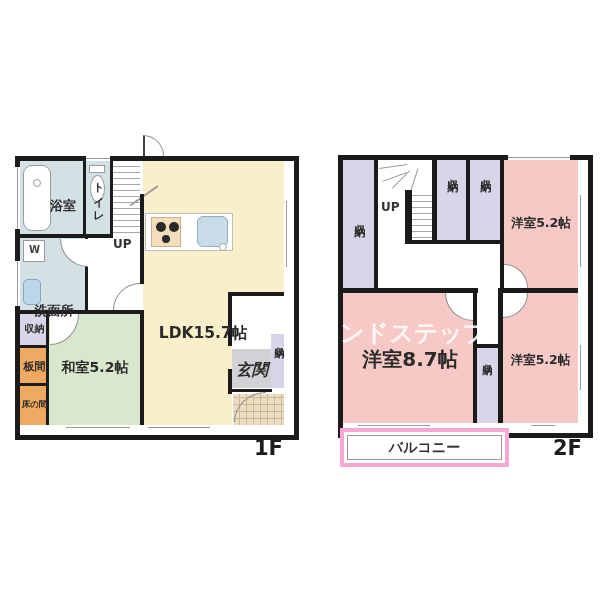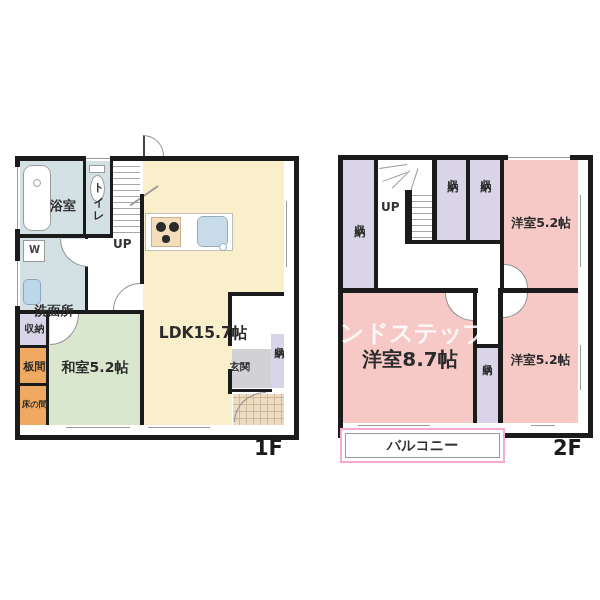--- a/index.html
+++ b/index.html
@@ -13,21 +13,21 @@
   .vlbl{position:absolute;color:#2b2b2b;font-weight:bold;writing-mode:vertical-rl;text-orientation:upright;letter-spacing:2px;}
   .arc{position:absolute;background:#fff;border:0 solid #8f8f8f;box-sizing:border-box;}
   .win{position:absolute;}
   .win-v{background:linear-gradient(to right,#fff 0 1px,#fff 1px 2px,#9a9a9a 2px 3px,#fff 3px 5px);}
   .win-h{background:linear-gradient(to bottom,#fff 0 1px,#fff 1px 2px,#9a9a9a 2px 3px,#fff 3px 5px);}
   .treads{position:absolute;background:repeating-linear-gradient(to bottom,#ffffff 0 5px,#a8a8a8 5px 6px);}
   .fanline{position:absolute;height:1px;background:#9a9a9a;transform-origin:100% 50%;}
   .fix{position:absolute;box-sizing:border-box;background:#fff;border:1.5px solid #9a9a9a;}
   .floorlabel{position:absolute;color:#1c1c1c;font-size:21px;font-weight:600;}
   .wm{position:absolute;color:rgba(255,255,255,0.85);font-weight:bold;z-index:30;}
-  .balcony{position:absolute;border:2px solid #f9a8d4;background:#fff;}
+  .balcony{position:absolute;border:4px solid #f9a8d4;background:#fff;}
   .balcony-inner{position:absolute;left:3px;top:3px;right:3px;bottom:3px;border:1px solid #9a9a9a;display:flex;align-items:center;justify-content:center;}
   .hatch{background-color:#ecdcc3;background-image:repeating-linear-gradient(0deg,transparent 0 6px,#cdb896 6px 7px),repeating-linear-gradient(90deg,transparent 0 6px,#cdb896 6px 7px);}
 </style>
 </head>
 <body>
 
 <div class="canvas">
 
   <div class="floor" style="left:15px;top:156px;width:274px;height:274px;">
 
@@ -94,21 +94,21 @@
     <div class="lbl" style="left:30px;top:36px;font-size:13px;">浴室</div>
     <div class="vlbl" style="left:70px;top:13px;font-size:11px;">トイレ</div>
     <div class="lbl" style="left:93px;top:76px;font-size:12px;color:#333;">UP</div>
     <div class="lbl lblc" style="left:4px;top:110px;width:60px;font-size:13px;margin-top:31px;">洗面所</div>
     <div class="lbl" style="left:9px;top:83px;font-size:10px;color:#444;">W</div>
     <div class="lbl lblc" style="left:0;top:161px;width:29px;font-size:10px;">収納</div>
     <div class="lbl lblc" style="left:0;top:198px;width:29px;font-size:11px;">板間</div>
     <div class="lbl lblc" style="left:0;top:238px;width:29px;font-size:8.5px;">床の間</div>
     <div class="lbl lblc" style="left:30px;top:198px;width:90px;font-size:14px;">和室5.2帖</div>
     <div class="lbl lblc" style="left:127px;top:162px;width:112px;font-size:15.5px;">LDK15.7帖</div>
-    <div class="lbl lblc" style="left:200px;top:199px;width:40px;font-size:10px;">玄関</div>
+    <div class="lbl lblc" style="left:212px;top:199px;width:40px;font-size:16px;font-style:italic;">玄関</div>
     <div class="vlbl" style="left:252px;top:178px;font-size:10px;letter-spacing:1px;">収納</div>
   </div>
 
   <div class="floor" style="left:338px;top:155px;width:245px;height:273px;">
 
     <div class="room" style="left:0;top:0;width:31px;height:128px;background:#d9d4e8;"></div>
     <div class="room" style="left:94px;top:0;width:29px;height:80px;background:#d9d4e8;"></div>
     <div class="room" style="left:127px;top:0;width:30px;height:80px;background:#d9d4e8;"></div>
     <div class="room" style="left:161px;top:0;width:74px;height:128px;background:#f6c9c6;"></div>
     <div class="room" style="left:0;top:133px;width:130px;height:130px;background:#f6c9c6;"></div>

